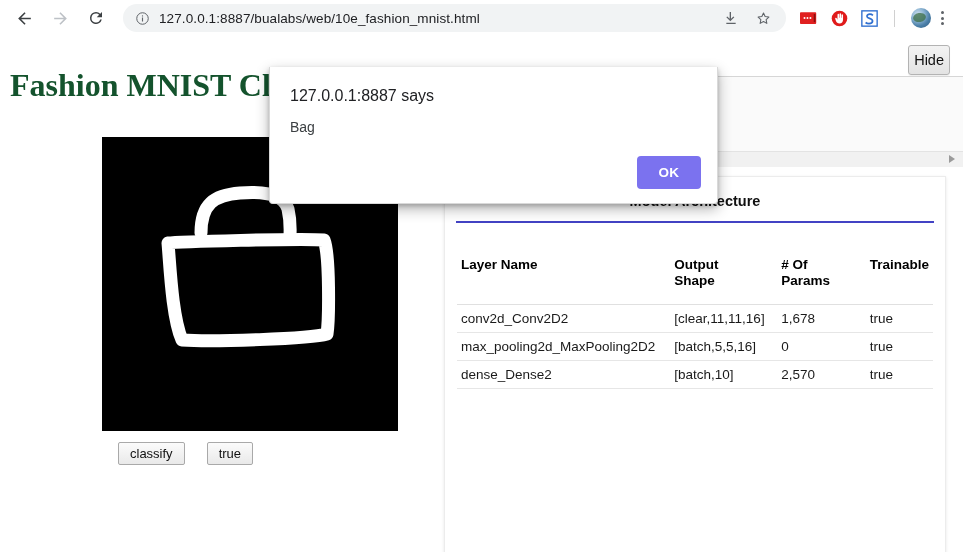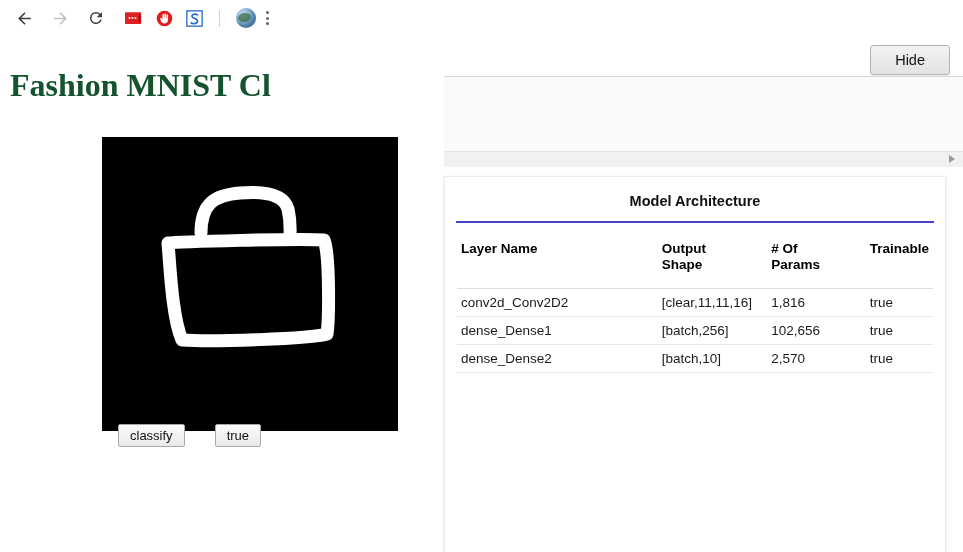--- a/index.html
+++ b/index.html
@@ -86,39 +86,39 @@
   #page-title {
     position: absolute; left: 10px; top: 10px;
     font-family: "Liberation Serif", serif;
     font-weight: bold;
     font-size: 32px;
     color: #14532d;
     white-space: nowrap;
   }
   #hide-button {
     position: absolute; right: 13px; top: 9px;
-    padding: 6px 24px;
+    padding: 6px 5px;
     font-size: 14.5px;
     color: #111;
     background: linear-gradient(#f3f3f3, #e3e3e3);
     border: 1px solid #b3b3b3;
     border-radius: 3px;
     box-shadow: 0 1px 1px rgba(0,0,0,0.07);
     font-family: "Liberation Sans", sans-serif;
   }
 
   
   #draw-canvas {
     position: absolute; left: 102px; top: 101px;
     width: 296px; height: 294px;
     background: #000;
   }
   #canvas-buttons {
-    position: absolute; left: 102px; top: 388px;
-    display: flex; gap: 30px; padding-left: 16px;
+    position: absolute; left: 102px; top: 406px;
+    display: flex; gap: 22px; padding-left: 16px;
   }
   .page-btn {
     font-family: "Liberation Sans", sans-serif;
     font-size: 13px;
     color: #111;
     background: linear-gradient(#fbfbfb, #e9e9e9);
     border: 1px solid #a9a9a9;
     border-radius: 2px;
     padding: 3px 11px;
   }
@@ -137,21 +137,21 @@
     font-size: 14.5px;
     color: #111;
     padding-top: 16px;
   }
   #arch-divider {
     height: 2px; background: #4343c4;
     margin: 12px 11px 0 11px;
   }
   #arch-table {
     width: calc(100% - 24px);
-    margin: 0 12px;
+    margin: 16px 12px;
     border-collapse: collapse;
     font-size: 13.5px;
     color: #1a1a1a;
   }
   #arch-table th {
     text-align: left;
     font-weight: bold;
     font-size: 13.5px;
     color: #000;
     padding: 18px 4px 16px 4px;
@@ -245,20 +245,42 @@
     <svg width="19" height="19" viewBox="0 0 24 24">
         <path d="M4 11h12.2l-5.6-5.6L12 4l8 8-8 8-1.4-1.4 5.6-5.6H4z" fill="#bdc1c6"></path>
       </svg>
   </div>
   <div class="nav-btn" id="nav-reload">
     <svg width="18" height="18" viewBox="0 0 24 24">
         <path d="M17.65 6.35A7.95 7.95 0 0 0 12 4a8 8 0 1 0 7.73 10h-2.08A6 6 0 1 1 12 6c1.66 0 3.14.69 4.22 1.78L13 11h7V4z" fill="#3c4043"></path>
       </svg>
   </div>
 
+  <div id="omnibox">
+    <span id="site-info-icon">
+      <svg width="15" height="15" viewBox="0 0 24 24">
+        <circle cx="12" cy="12" r="9.2" fill="none" stroke="#5f6368" stroke-width="1.6"></circle>
+        <rect x="11.1" y="10.4" width="1.8" height="6.4" fill="#5f6368"></rect>
+        <circle cx="12" cy="7.8" r="1.05" fill="#5f6368"></circle>
+      </svg>
+    </span>
+    <span id="url-text">127.0.0.1:8887/bualabs/web/10e_fashion_mnist.html</span>
+    <span id="omnibox-actions">
+      <span class="ext-icon">
+        <svg width="16" height="16" viewBox="0 0 24 24">
+            <path d="M12 3v10.2l3.6-3.6 1.4 1.4-6 6-6-6 1.4-1.4L10 13.2V3zM5 19h14v2H5z" fill="#5f6368"></path>
+          </svg>
+      </span>
+      <span class="ext-icon">
+        <svg width="17" height="17" viewBox="0 0 24 24">
+            <path d="M12 4.3l2.3 4.9 5.3.7-3.9 3.7 1 5.3-4.7-2.6-4.7 2.6 1-5.3L4.4 9.9l5.3-.7z" fill="none" stroke="#5f6368" stroke-width="1.5" stroke-linejoin="round"></path>
+          </svg>
+      </span>
+    </span>
+  </div>
 
   <div id="extensions-area">
     <span class="ext-icon">
       <svg width="18" height="15" viewBox="0 0 20 16">
         <rect x="0" y="1" width="18" height="13" rx="1" fill="#e02020"></rect>
         <circle cx="5" cy="7.5" r="1.1" fill="#fff"></circle>
           <circle cx="8.3" cy="7.5" r="1.1" fill="#fff"></circle>
           <circle cx="11.6" cy="7.5" r="1.1" fill="#fff"></circle>
         <rect x="15.3" y="3" width="1.8" height="9" fill="#8a0f0f"></rect>
       </svg>
@@ -329,33 +351,38 @@
             </th>
           <th>
               <span class="th-wrap" style="max-width:none">Trainable</span>
             </th>
         </tr>
       </thead>
       <tbody>
         <tr>
           <td>conv2d_Conv2D2</td>
           <td>[clear,11,11,16]</td>
-          <td>1,816</td>
+          <td>1,678</td>
           <td>true</td>
         </tr>
         <tr>
-          <td>dense_Dense1</td>
-          <td>[batch,256]</td>
-          <td>102,656</td>
+          <td>max_pooling2d_MaxPooling2D2</td>
+          <td>[batch,5,5,16]</td>
+          <td>0</td>
           <td>true</td>
         </tr>
         <tr>
           <td>dense_Dense2</td>
           <td>[batch,10]</td>
           <td>2,570</td>
           <td>true</td>
         </tr>
       </tbody>
     </table>
   </div>
 
+  <div id="js-dialog">
+    <div id="dialog-origin">127.0.0.1:8887 says</div>
+    <div id="dialog-message">Bag</div>
+    <button id="dialog-ok-button">OK</button>
+  </div>
 
 </div>
 
 </body></html>

